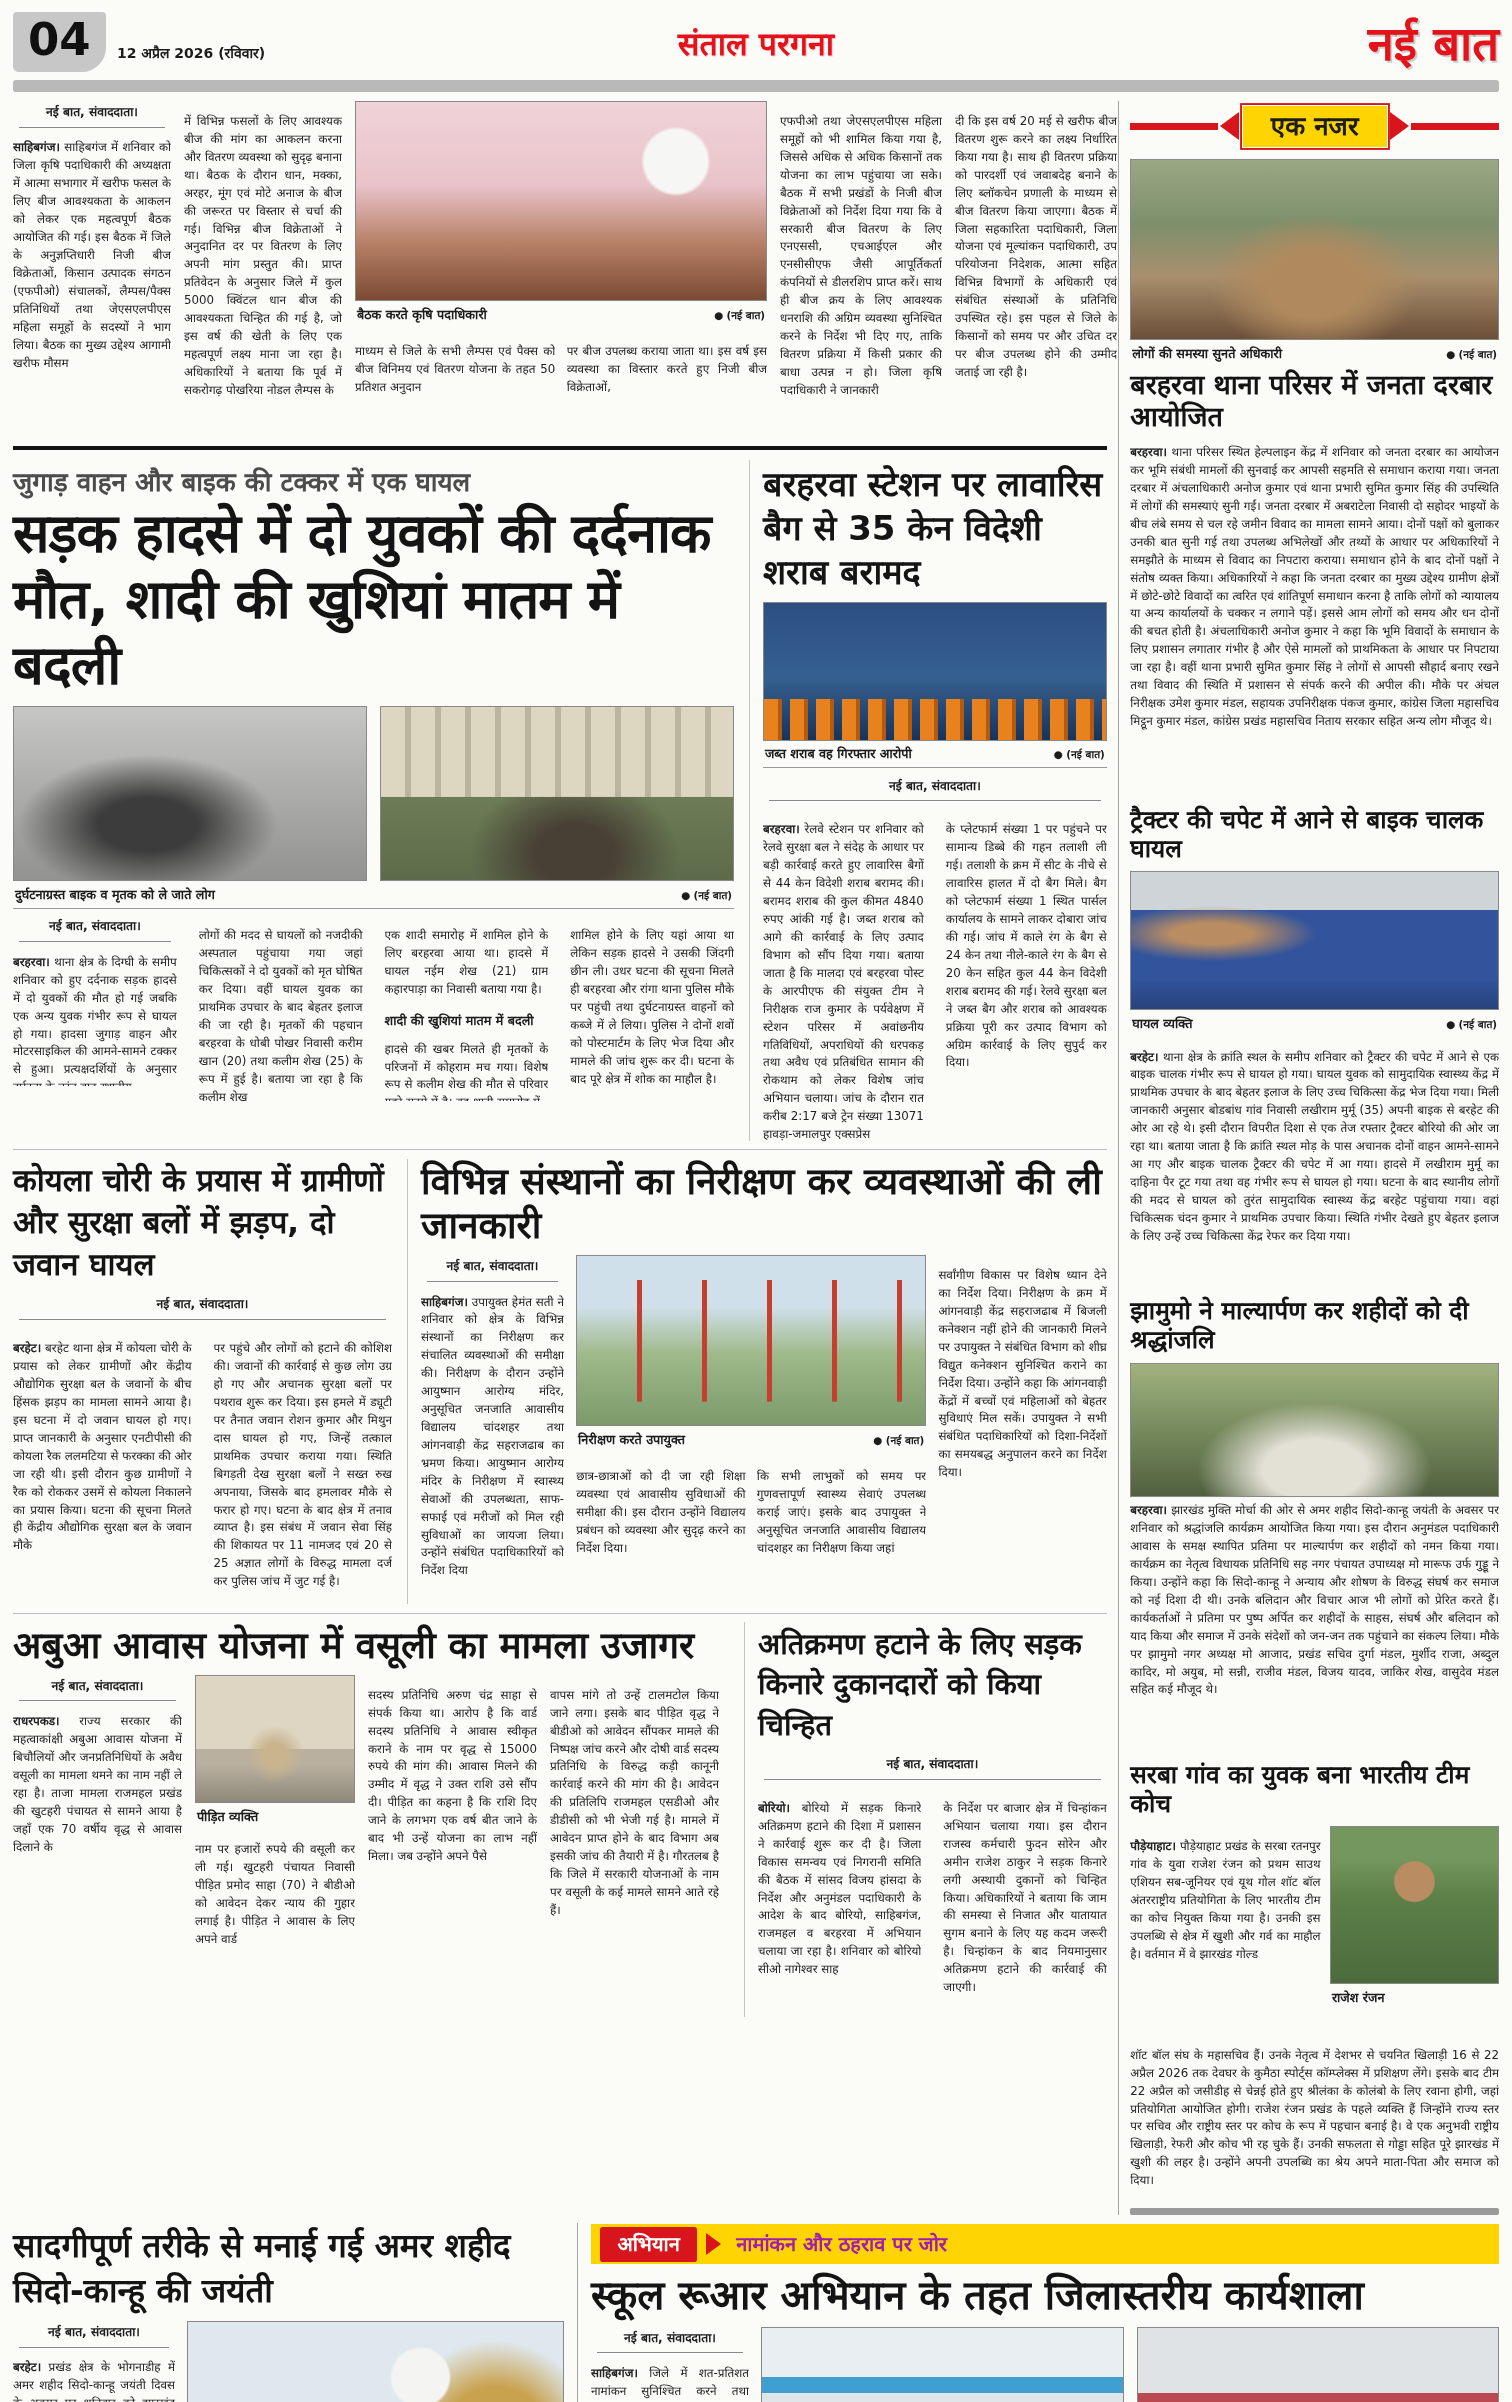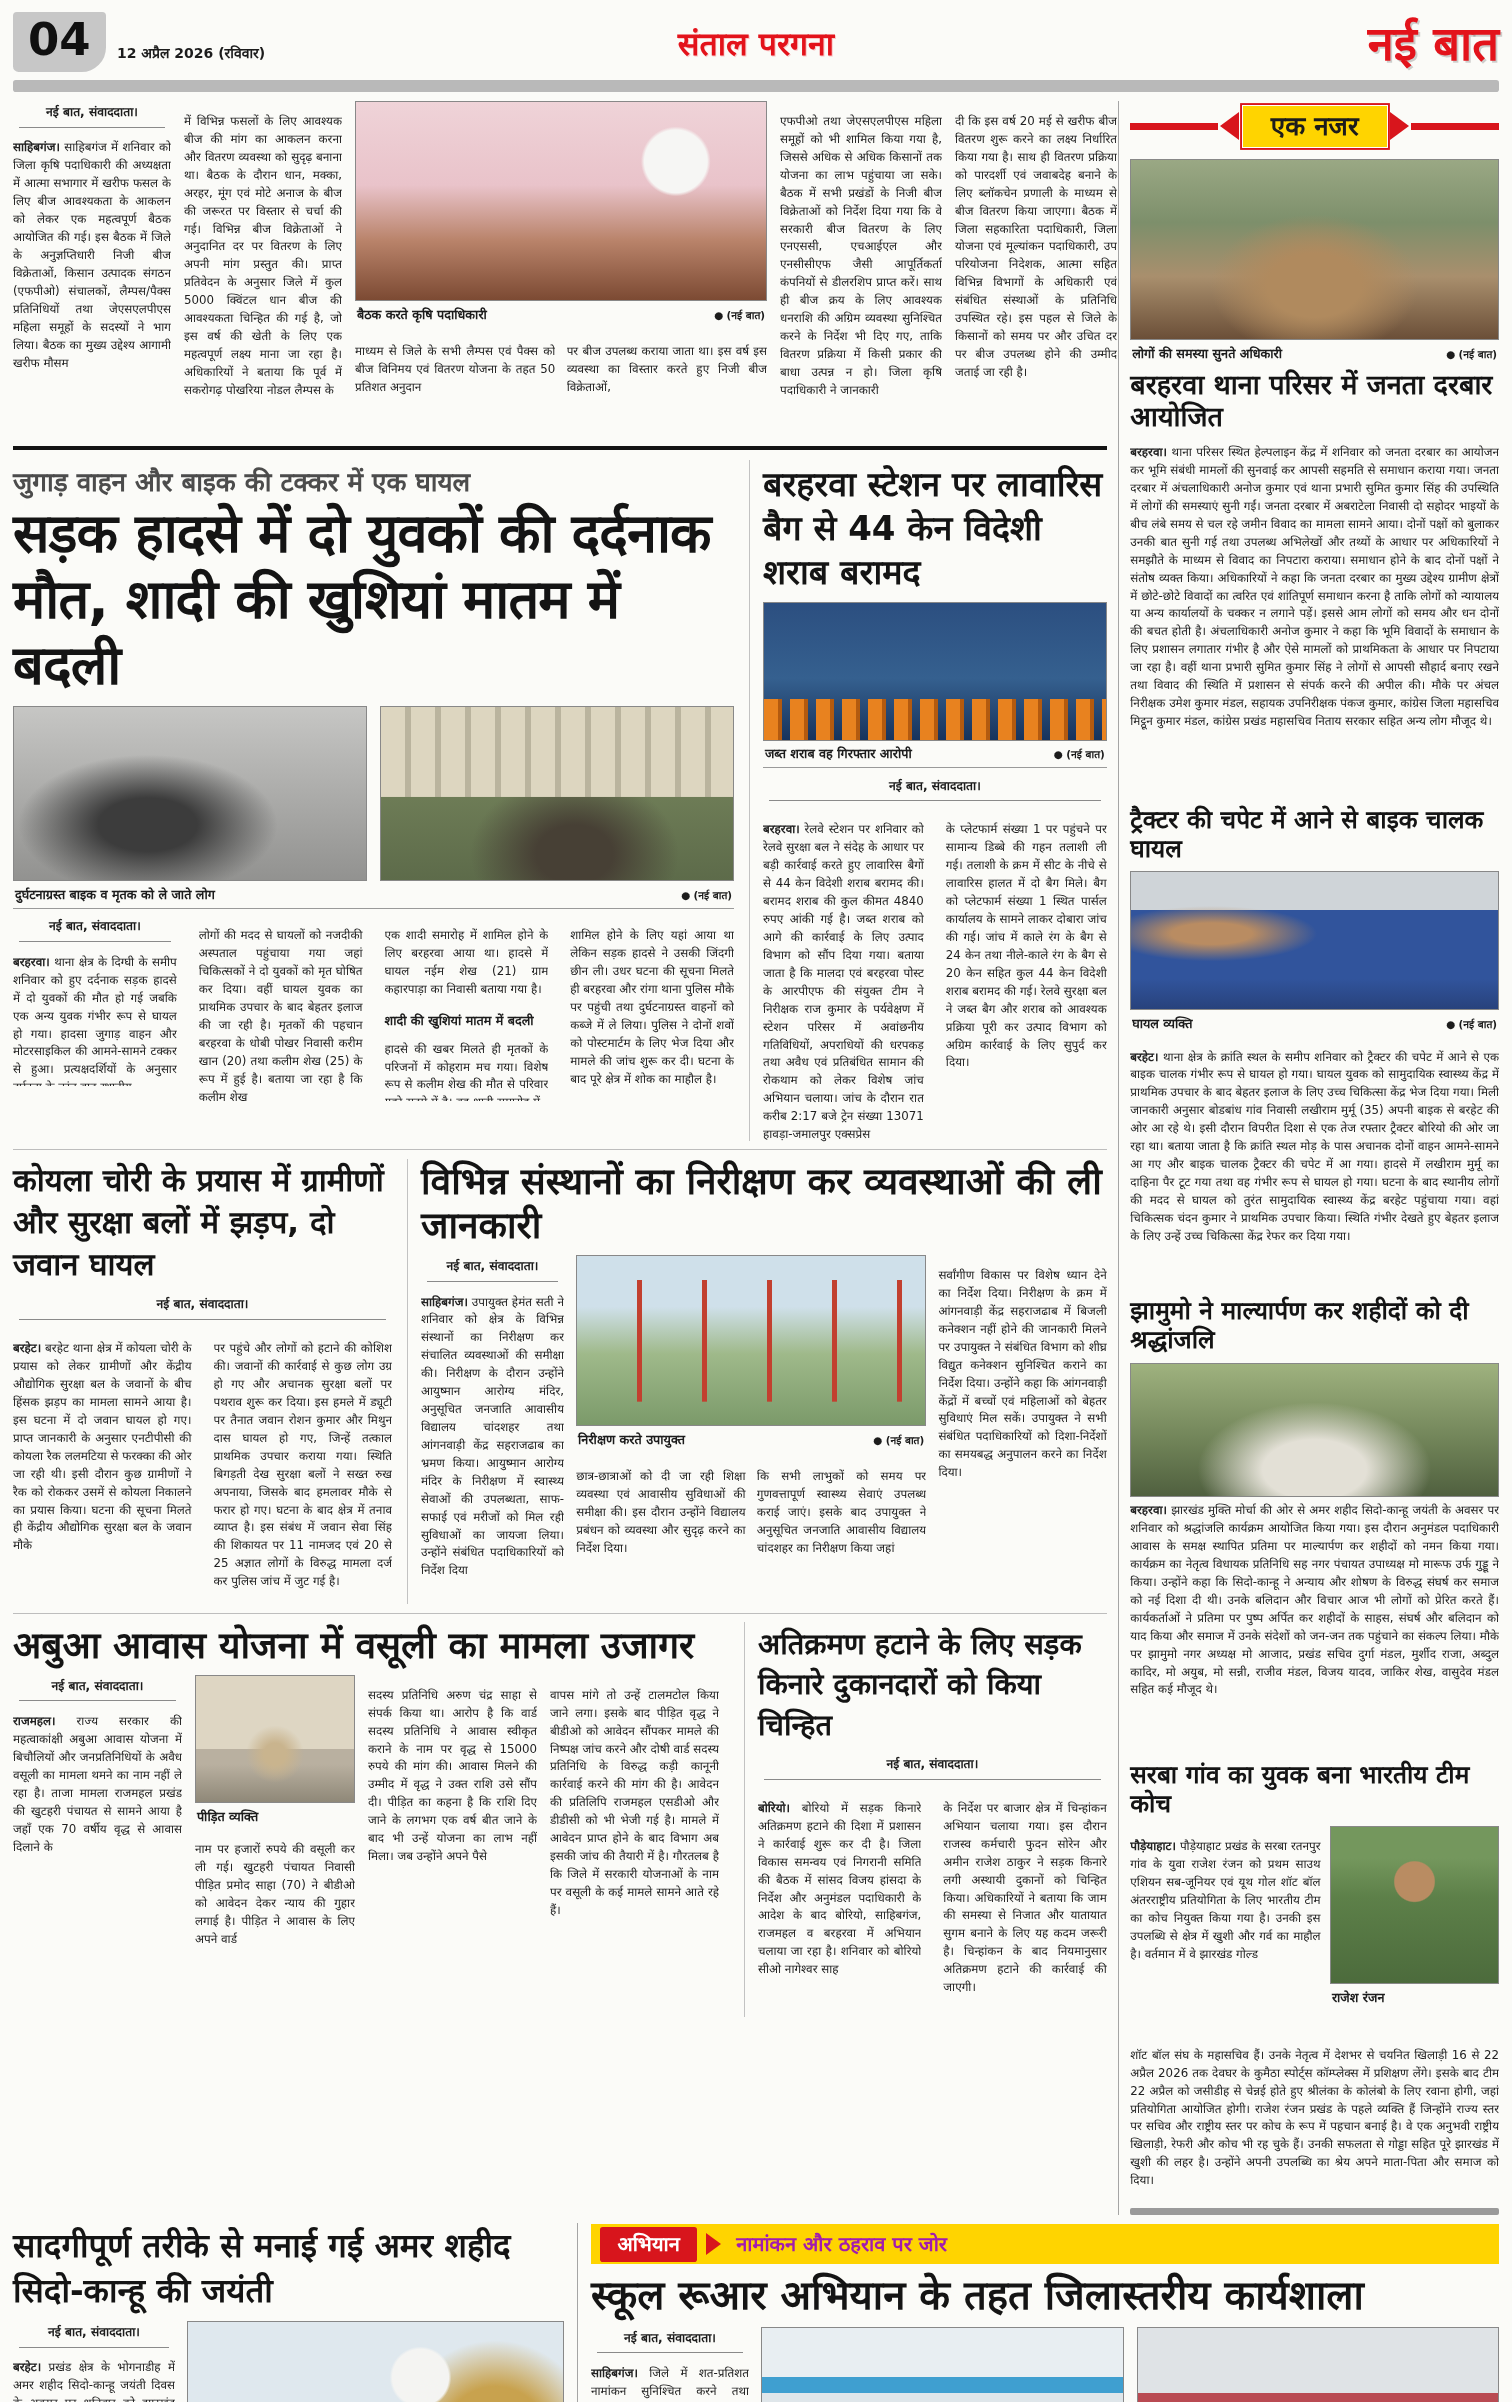--- a/index.html
+++ b/index.html
@@ -164,21 +164,21 @@
             <div style="flex:1">
               <p class="body">एक शादी समारोह में शामिल होने के लिए बरहरवा आया था। हादसे में घायल नईम शेख (21) ग्राम कहारपाड़ा का निवासी बताया गया है।</p>
               <b class="subhead">शादी की खुशियां मातम में बदली</b>
               <p class="body" style="height:60px">हादसे की खबर मिलते ही मृतकों के परिजनों में कोहराम मच गया। विशेष रूप से कलीम शेख की मौत से परिवार गहरे सदमे में है। वह शादी समारोह में</p>
             </div>
             <p class="body" style="flex:1;height:181px">शामिल होने के लिए यहां आया था लेकिन सड़क हादसे ने उसकी जिंदगी छीन ली। उधर घटना की सूचना मिलते ही बरहरवा और रांगा थाना पुलिस मौके पर पहुंची तथा दुर्घटनाग्रस्त वाहनों को कब्जे में ले लिया। पुलिस ने दोनों शवों को पोस्टमार्टम के लिए भेज दिया और मामले की जांच शुरू कर दी। घटना के बाद पूरे क्षेत्र में शोक का माहौल है।</p>
           </div>
         </section>
 
         <section class="liq">
-          <h1 class="hl hl-liq">बरहरवा स्टेशन पर लावारिस बैग से 44 केन विदेशी शराब बरामद</h1>
+          <h1 class="hl hl-liq">बरहरवा स्टेशन पर लावारिस बैग से 35 केन विदेशी शराब बरामद</h1>
           <div class="ph" style="height:139px;background:repeating-linear-gradient(90deg,#e8821f 0 14px,#b35a0f 14px 18px,rgba(0,0,0,0) 18px 26px) left bottom/100% 41px no-repeat,linear-gradient(180deg,#2c4f80 0,#35608f 55%,#17335c 100%);"></div>
           <div class="capline rule">
             <span>जब्त शराब वह गिरफ्तार आरोपी</span>
             <span class="credit">● (नई बात)</span>
           </div>
           <div class="byline">नई बात, संवाददाता।</div>
           <div class="cols liqcols">
             <p class="body" style="flex:1;height:331px"><b class="dl">बरहरवा।</b> <span>रेलवे स्टेशन पर शनिवार को रेलवे सुरक्षा बल ने संदेह के आधार पर बड़ी कार्रवाई करते हुए लावारिस बैगों से 44 केन विदेशी शराब बरामद की। बरामद शराब की कुल कीमत 4840 रुपए आंकी गई है। जब्त शराब को आगे की कार्रवाई के लिए उत्पाद विभाग को सौंप दिया गया। बताया जाता है कि मालदा एवं बरहरवा पोस्ट के आरपीएफ की संयुक्त टीम ने निरीक्षक राज कुमार के पर्यवेक्षण में स्टेशन परिसर में अवांछनीय गतिविधियों, अपराधियों की धरपकड़ तथा अवैध एवं प्रतिबंधित सामान की रोकथाम को लेकर विशेष जांच अभियान चलाया। जांच के दौरान रात करीब 2:17 बजे ट्रेन संख्या 13071 हावड़ा-जमालपुर एक्सप्रेस</span></p>
             <p class="body" style="flex:1;height:331px">के प्लेटफार्म संख्या 1 पर पहुंचने पर सामान्य डिब्बे की गहन तलाशी ली गई। तलाशी के क्रम में सीट के नीचे से लावारिस हालत में दो बैग मिले। बैग को प्लेटफार्म संख्या 1 स्थित पार्सल कार्यालय के सामने लाकर दोबारा जांच की गई। जांच में काले रंग के बैग से 24 केन तथा नीले-काले रंग के बैग से 20 केन सहित कुल 44 केन विदेशी शराब बरामद की गई। रेलवे सुरक्षा बल ने जब्त बैग और शराब को आवश्यक प्रक्रिया पूरी कर उत्पाद विभाग को अग्रिम कार्रवाई के लिए सुपुर्द कर दिया।</p>
           </div>
@@ -221,21 +221,21 @@
       </div>
 
       <div class="rule-thin"></div>
 
       <div class="row4">
         <section class="abua">
           <h1 class="hl hl-abua">अबुआ आवास योजना में वसूली का मामला उजागर</h1>
           <div class="abua-row">
             <div class="w180">
               <div class="byline">नई बात, संवाददाता।</div>
-              <p class="body" style="height:217px"><b class="dl">राजमहल।</b> <span></span><span>राज्य सरकार की महत्वाकांक्षी अबुआ आवास योजना में बिचौलियों और जनप्रतिनिधियों के अवैध वसूली का मामला थमने का नाम नहीं ले रहा है। ताजा मामला राजमहल प्रखंड की खुटहरी पंचायत से सामने आया है जहाँ एक 70 वर्षीय वृद्ध से आवास दिलाने के</span></p>
+              <p class="body" style="height:217px"><b class="dl">राधरपकड।</b> <span></span><span>राज्य सरकार की महत्वाकांक्षी अबुआ आवास योजना में बिचौलियों और जनप्रतिनिधियों के अवैध वसूली का मामला थमने का नाम नहीं ले रहा है। ताजा मामला राजमहल प्रखंड की खुटहरी पंचायत से सामने आया है जहाँ एक 70 वर्षीय वृद्ध से आवास दिलाने के</span></p>
             </div>
             <div class="abuamid">
               <div class="ph" style="height:128px;background:radial-gradient(ellipse at 50% 62%,#c9b48e 0 10%,rgba(0,0,0,0) 26%),linear-gradient(180deg,#ded6c3 0 58%,#b9b0a0 58% 70%,#8f8878 100%);"></div>
               <div class="capline">
                 <span>पीड़ित व्यक्ति</span>
               </div>
               <p class="body" style="height:111px">नाम पर हजारों रुपये की वसूली कर ली गई। खुटहरी पंचायत निवासी पीड़ित प्रमोद साहा (70) ने बीडीओ को आवेदन देकर न्याय की गुहार लगाई है। पीड़ित ने आवास के लिए अपने वार्ड</p>
             </div>
             <p class="body w180" style="height:275px">सदस्य प्रतिनिधि अरुण चंद्र साहा से संपर्क किया था। आरोप है कि वार्ड सदस्य प्रतिनिधि ने आवास स्वीकृत कराने के नाम पर वृद्ध से 15000 रुपये की मांग की। आवास मिलने की उम्मीद में वृद्ध ने उक्त राशि उसे सौंप दी। पीड़ित का कहना है कि राशि दिए जाने के लगभग एक वर्ष बीत जाने के बाद भी उन्हें योजना का लाभ नहीं मिला। जब उन्होंने अपने पैसे</p>
             <p class="body w180" style="height:275px">वापस मांगे तो उन्हें टालमटोल किया जाने लगा। इसके बाद पीड़ित वृद्ध ने बीडीओ को आवेदन सौंपकर मामले की निष्पक्ष जांच करने और दोषी वार्ड सदस्य प्रतिनिधि के विरुद्ध कड़ी कानूनी कार्रवाई करने की मांग की है। आवेदन की प्रतिलिपि राजमहल एसडीओ और डीडीसी को भी भेजी गई है। मामले में आवेदन प्राप्त होने के बाद विभाग अब इसकी जांच की तैयारी में है। गौरतलब है कि जिले में सरकारी योजनाओं के नाम पर वसूली के कई मामले सामने आते रहे हैं।</p>

